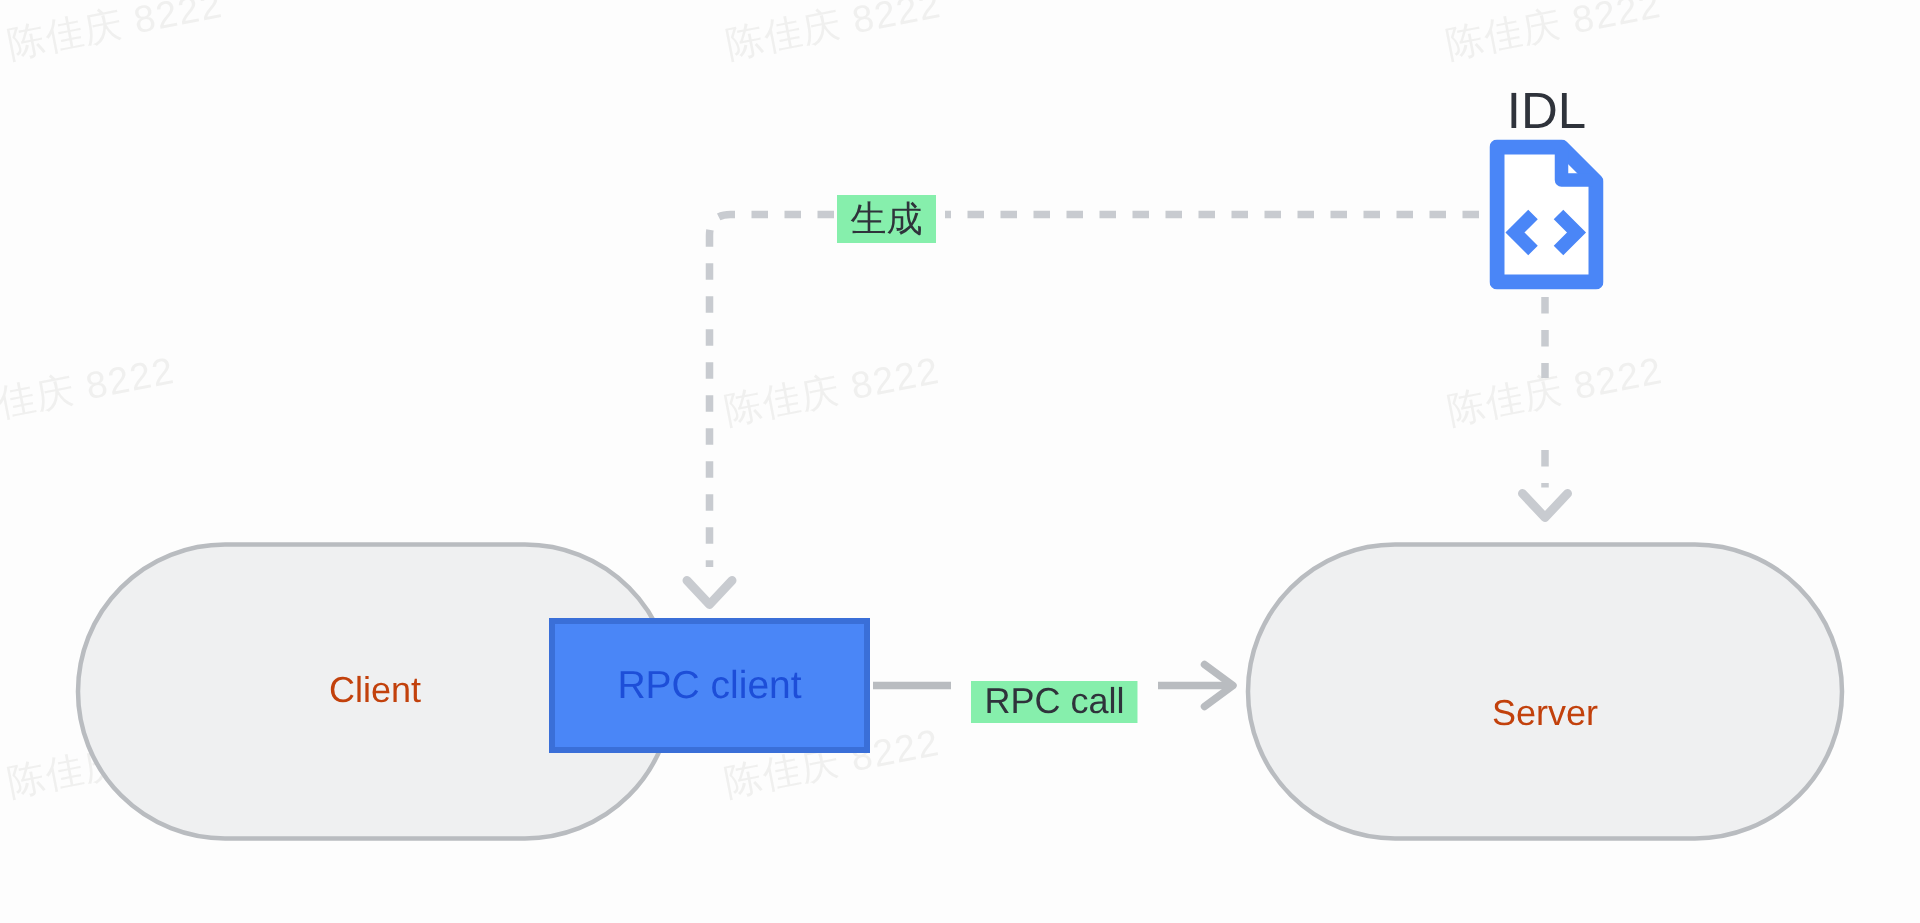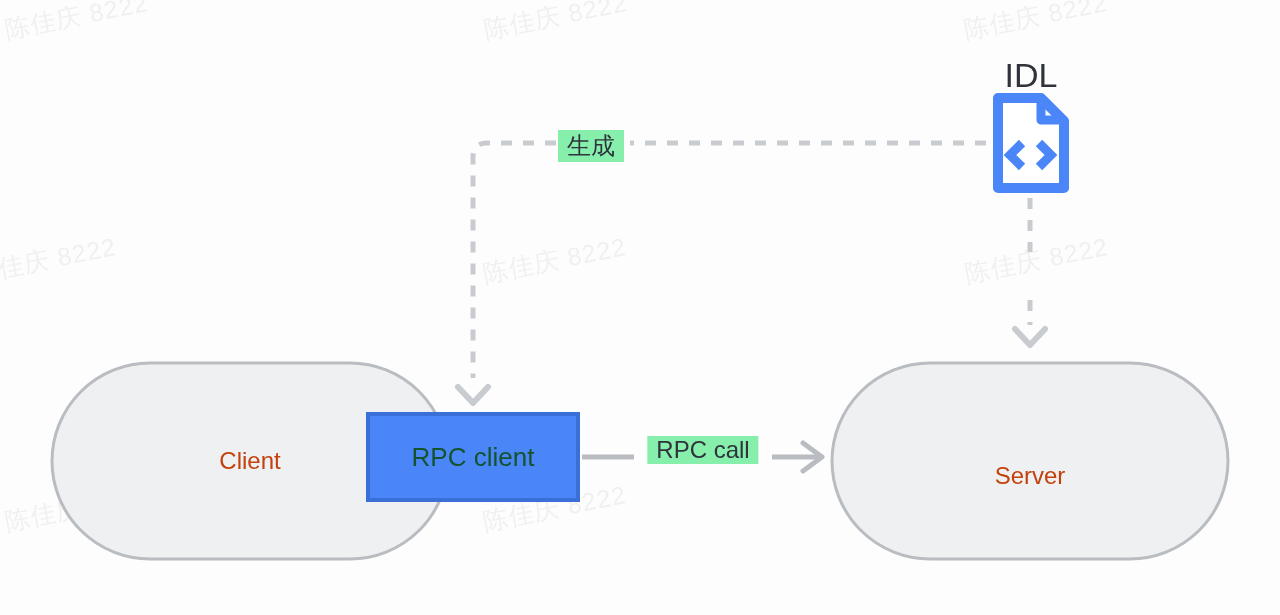--- a/index.html
+++ b/index.html
@@ -49,21 +49,21 @@
   
   .node-label {
     position: absolute;
     z-index: 3;
     color: #c2410c;
     font-size: 24px;
     white-space: nowrap;
     transform: translate(-50%, -50%);
   }
   .node-label.on-blue {
-    color: #14532d;
+    color: #1d4ed8;
     font-size: 26px;
   }
   .edge-label {
     position: absolute;
     z-index: 3;
     color: #2f333b;
     font-size: 24px;
     white-space: nowrap;
     transform: translate(-50%, -50%);
     background: #86efac;
@@ -138,15 +138,15 @@
 
   <div class="node-label" style="left:250px; top:461px;">Client</div>
 
   <div class="node-label on-blue" style="left:473px; top:457px;">RPC client</div>
 
   <div class="node-label" style="left:1030px; top:476px;">Server</div>
 
   <div class="edge-label" style="left:591px; top:146px;">生成</div>
 
 
-  <div class="edge-label" style="left:703px; top:450px;">RPC call</div>
+  <div class="edge-label" style="left:703px; top:468px;">RPC call</div>
 
 </div>
 
 </body></html>

